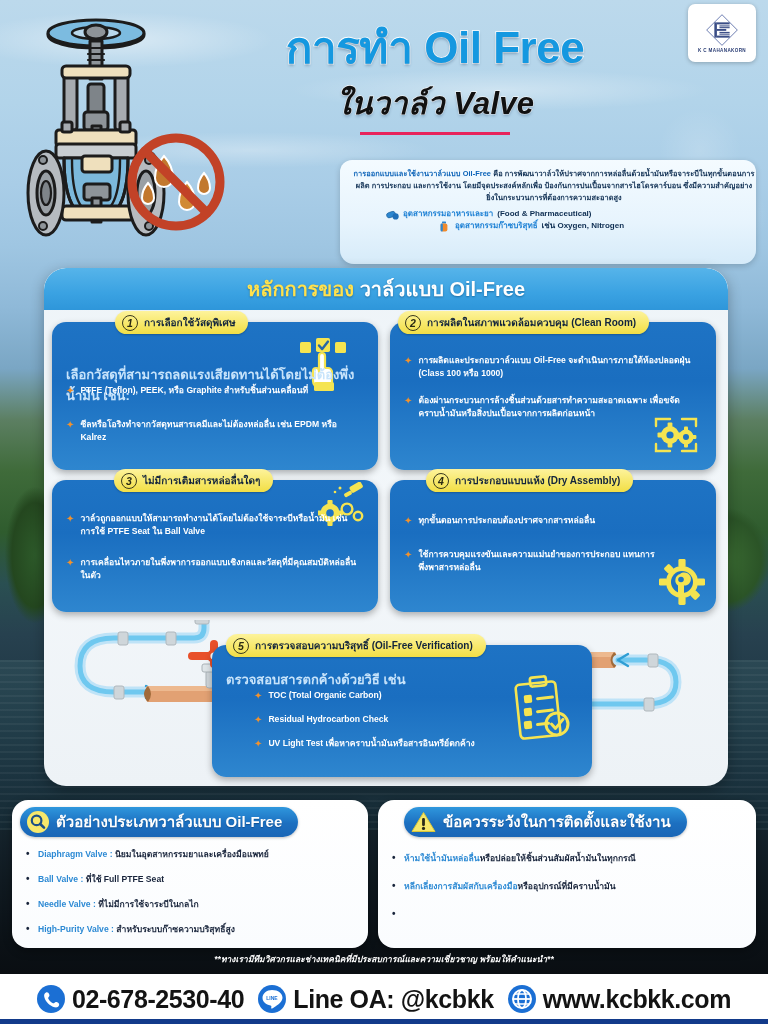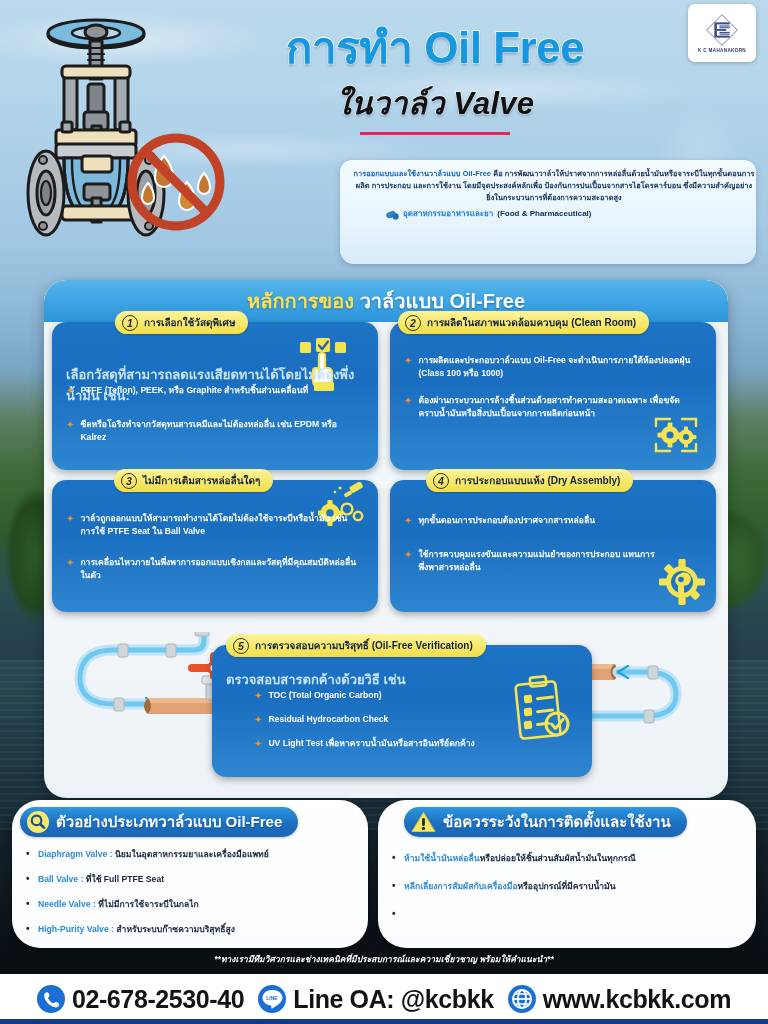--- a/index.html
+++ b/index.html
@@ -112,21 +112,21 @@
     display:flex; align-items:center; gap:4px;
   }
   .intro-item.r1 { padding-left:34px; }
   .intro-item.r2 { padding-left:86px; }
   .intro-item.r3 { padding-left:134px; }
   .intro-item .ico { width:13px; height:11px; flex:0 0 13px; }
   .intro-item .blu { color:#1a7fd4; }
 
   
   .main-panel {
-    position:absolute; left:44px; top:280px; width:684px; height:518px;
+    position:absolute; left:44px; top:268px; width:684px; height:518px;
     background: linear-gradient(180deg, #eef4f8 0%, #f3f7fa 55%, #edf2f6 100%);
     border-radius:22px;
     box-shadow:0 4px 14px rgba(0,0,0,.3);
     overflow:hidden;
   }
   .panel-head {
     position:absolute; left:0; top:0; width:684px; height:42px;
     background: linear-gradient(180deg, #56b4ea 0%, #3aa2e2 60%, #2e96da 100%);
     display:flex; align-items:center; justify-content:center;
     border-radius:22px 22px 0 0;
@@ -177,21 +177,21 @@
   .bul .tx { font-size:8.6px; font-weight:bold; color:#ffffff; line-height:1.5; }
   .sub-note {
     position:absolute; font-size:13px; font-weight:bold; color:#c8e4fb;
   }
   .step-ico { position:absolute; }
 
   
   .bpanel {
     position:absolute; top:800px; height:148px;
     background: linear-gradient(180deg,#ffffff 0%, #fafcfe 100%);
-    border-radius:28px; box-shadow:0 3px 9px rgba(0,0,0,.35);padding-left:37px;
+    border-radius:16px; box-shadow:0 3px 9px rgba(0,0,0,.35);padding-left:37px;
   }
   .bp-left { left:12px; width:356px; }
   .bp-right { left:378px; width:378px; }
   .bhead {
     position:absolute; left:8px; top:7px; height:30px; border-radius:15px;
     background: linear-gradient(180deg,#2f97dd 0%,#1c6fc0 55%,#1a66b6 100%);
     display:flex; align-items:center; gap:7px; padding:0 16px 0 7px;
     box-shadow:0 1px 3px rgba(0,0,0,.25);
   }
   .bhead .btxt { font-size:15px; font-weight:bold; color:#fff; white-space:nowrap;
@@ -308,20 +308,29 @@
   </div>
   <div class="intro-list">
     <div class="intro-item r1">
       <svg class="ico" viewBox="0 0 13 11">
         <rect x="0.5" y="3" width="9" height="5.2" rx="2.6" transform="rotate(-20 5 5.6)" fill="#2c86cf" stroke="#1c5f98" stroke-width=".6"></rect>
         <circle cx="9.6" cy="7.4" r="3.1" fill="#1f6fb8"></circle>
       </svg>
       <span class="blu">อุตสาหกรรมอาหารและยา</span>
       <span>(Food &amp; Pharmaceutical)</span>
     </div>
+    <div class="intro-item r2">
+      <svg class="ico" viewBox="0 0 13 11">
+        <rect x="4" y="0.5" width="4" height="2" rx=".6" fill="#2c86cf"></rect>
+        <rect x="2.6" y="2.5" width="6.8" height="8" rx="2" fill="#f08a2c"></rect>
+        <rect x="2.6" y="2.5" width="2.2" height="8" rx="1" fill="#2c86cf"></rect>
+      </svg>
+      <span class="blu">อุตสาหกรรมก๊าซบริสุทธิ์</span>
+      <span>เช่น Oxygen, Nitrogen</span>
+    </div>
   </div>
 </div>
 
 <div class="main-panel">
   <div class="panel-head">
     <div class="panel-head-txt">
       <span class="yl">หลักการของ</span>
       <span>วาล์วแบบ Oil-Free</span>
     </div>
   </div>

